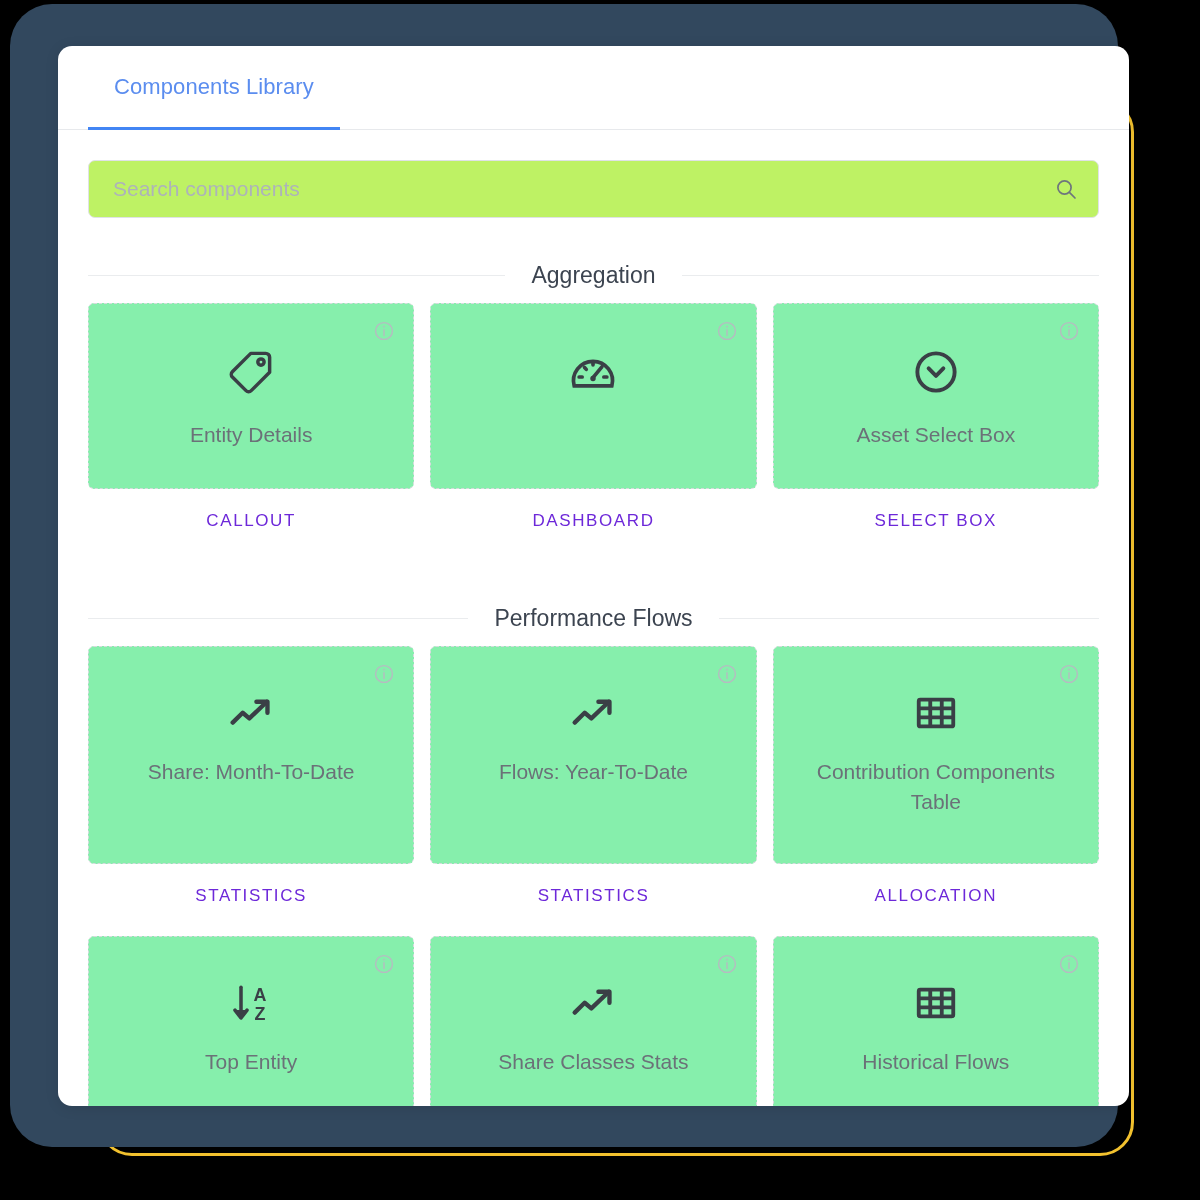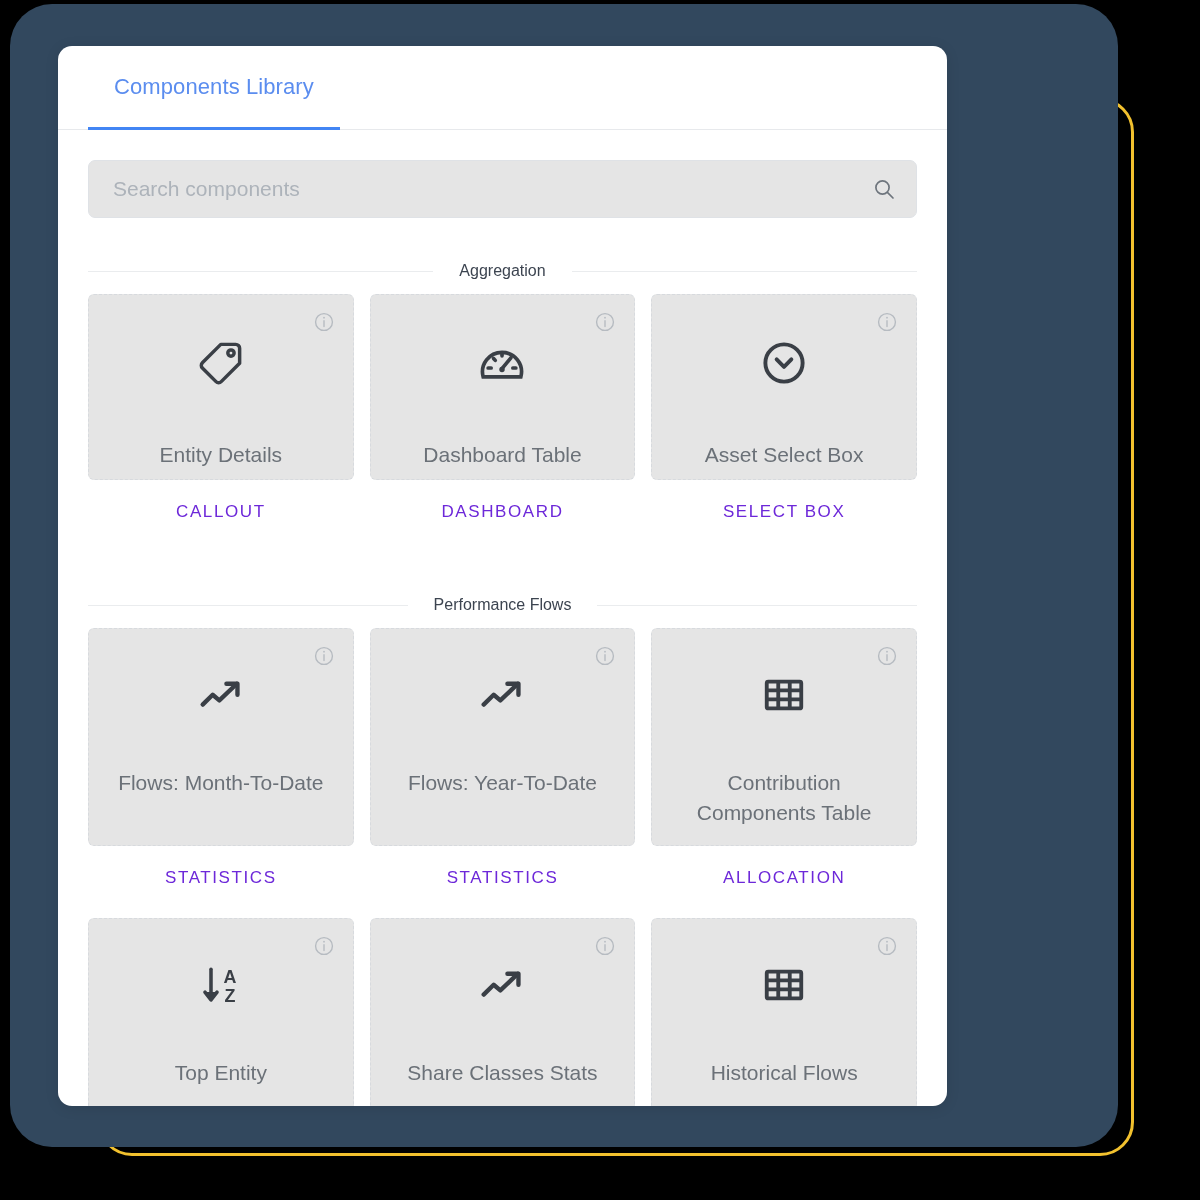--- a/index.html
+++ b/index.html
@@ -45,21 +45,21 @@
     background: #32485E;
     border-radius: 42px;
     z-index: 2;
   }
 
   
   .panel {
     position: absolute;
     left: 58px;
     top: 46px;
-    width: 889px;
+    width: 1071px;
     height: 1060px;
     background: #FFFFFF;
     border-radius: 14px;
     overflow: hidden;
     z-index: 3;
     box-shadow: 0 2px 14px rgba(0,0,0,0.10);
   }
 
   
   .tabbar {
@@ -97,21 +97,21 @@
     position: relative;
     margin-top: 30px;
     height: 58px;
   }
   .search-input {
     width: 100%;
     height: 58px;
     box-sizing: border-box;
     border: 1px solid #DFE2E6;
     border-radius: 7px;
-    background: #e5e5e5;
+    background: #bef264;
     font-size: 21px;
     color: #333b44;
     padding: 0 56px 0 24px;
     font-family: "Liberation Sans", sans-serif;
     outline: none;
   }
   .search-input::placeholder {
     color: #ADB3BA;
   }
   .search-icon {
@@ -136,51 +136,50 @@
     margin-bottom: 8px;
   }
   .section-head .rule {
     flex: 1 1 auto;
     height: 1px;
     background: #EAECEE;
   }
   .section-head .section-title {
     flex: 0 0 auto;
     padding: 0 26px;
-    font-size: 16px;
+    font-size: 23px;
     color: #3C4450;
     white-space: nowrap;
   }
 
   
   .grid {
     display: grid;
     grid-template-columns: repeat(3, 1fr);
     column-gap: 16px;
     row-gap: 0;
     margin-top: 14px;
   }
   .cell {
     display: flex;
     flex-direction: column;
     align-items: stretch;
   }
   .card {
     border: 1px dashed #D7DADE;
     border-radius: 6px;
-    background: #e5e5e5;
+    background: #86efac;
     height: 186px;
     position: relative;
     box-sizing: border-box;
     display: flex;
     flex-direction: column;
     align-items: center;
     justify-content: flex-start;
     cursor: pointer;
-    gap: 29px;
   }
   .card.tall { height: 218px; }
 
   .info-icon {
     position: absolute;
     top: 16px;
     right: 18px;
     width: 22px;
     height: 22px;
     color: #B6BBC1;
@@ -288,21 +287,20 @@
               <svg width="52" height="52" viewBox="0 0 24 24" fill="none" stroke="currentColor" stroke-width="1.7" stroke-linecap="round">
                 <path d="M3.3 18.4a9 9 0 1 1 17.4 0z"></path>
                 <line x1="12" y1="14.6" x2="16.1" y2="9.6"></line>
                 <circle cx="12" cy="15" r="1.25" fill="currentColor" stroke="none"></circle>
                 <line x1="5.6" y1="14.3" x2="7.0" y2="14.3"></line>
                 <line x1="17.0" y1="14.3" x2="18.4" y2="14.3"></line>
                 <line x1="8.1" y1="9.9" x2="8.9" y2="10.8"></line>
                 <line x1="12" y1="7.6" x2="12" y2="8.7"></line>
               </svg>
             </span>
-            <span class="card-title">Dashboard Table</span>
           </div>
           <div class="card-caption">DASHBOARD</div>
         </div>
 
         <div class="cell">
           <div class="card">
             <span class="info-icon">
               <svg width="22" height="22" viewBox="0 0 24 24" fill="none" stroke="currentColor" stroke-width="1.5">
                 <circle cx="12" cy="12" r="9.2"></circle>
                 <line x1="12" y1="10.6" x2="12" y2="17" stroke-linecap="round"></line>
@@ -338,21 +336,21 @@
                 <line x1="12" y1="10.6" x2="12" y2="17" stroke-linecap="round"></line>
                 <circle cx="12" cy="7.3" r="0.95" fill="currentColor" stroke="none"></circle>
               </svg>
             </span>
             <span class="card-icon">
               <svg width="50" height="50" viewBox="0 0 24 24" fill="none" stroke="currentColor" stroke-width="2.1" stroke-linecap="round" stroke-linejoin="round">
                 <polyline points="3.2,16.6 8.0,11.9 11.2,14.6 19.6,6.6"></polyline>
                 <polyline points="14.6,6.6 19.9,6.6 19.9,11.9"></polyline>
               </svg>
             </span>
-            <span class="card-title">Flows: Month-To-Date</span>
+            <span class="card-title">Share: Month-To-Date</span>
           </div>
           <div class="card-caption">STATISTICS</div>
         </div>
 
         <div class="cell">
           <div class="card tall">
             <span class="info-icon">
               <svg width="22" height="22" viewBox="0 0 24 24" fill="none" stroke="currentColor" stroke-width="1.5">
                 <circle cx="12" cy="12" r="9.2"></circle>
                 <line x1="12" y1="10.6" x2="12" y2="17" stroke-linecap="round"></line>

